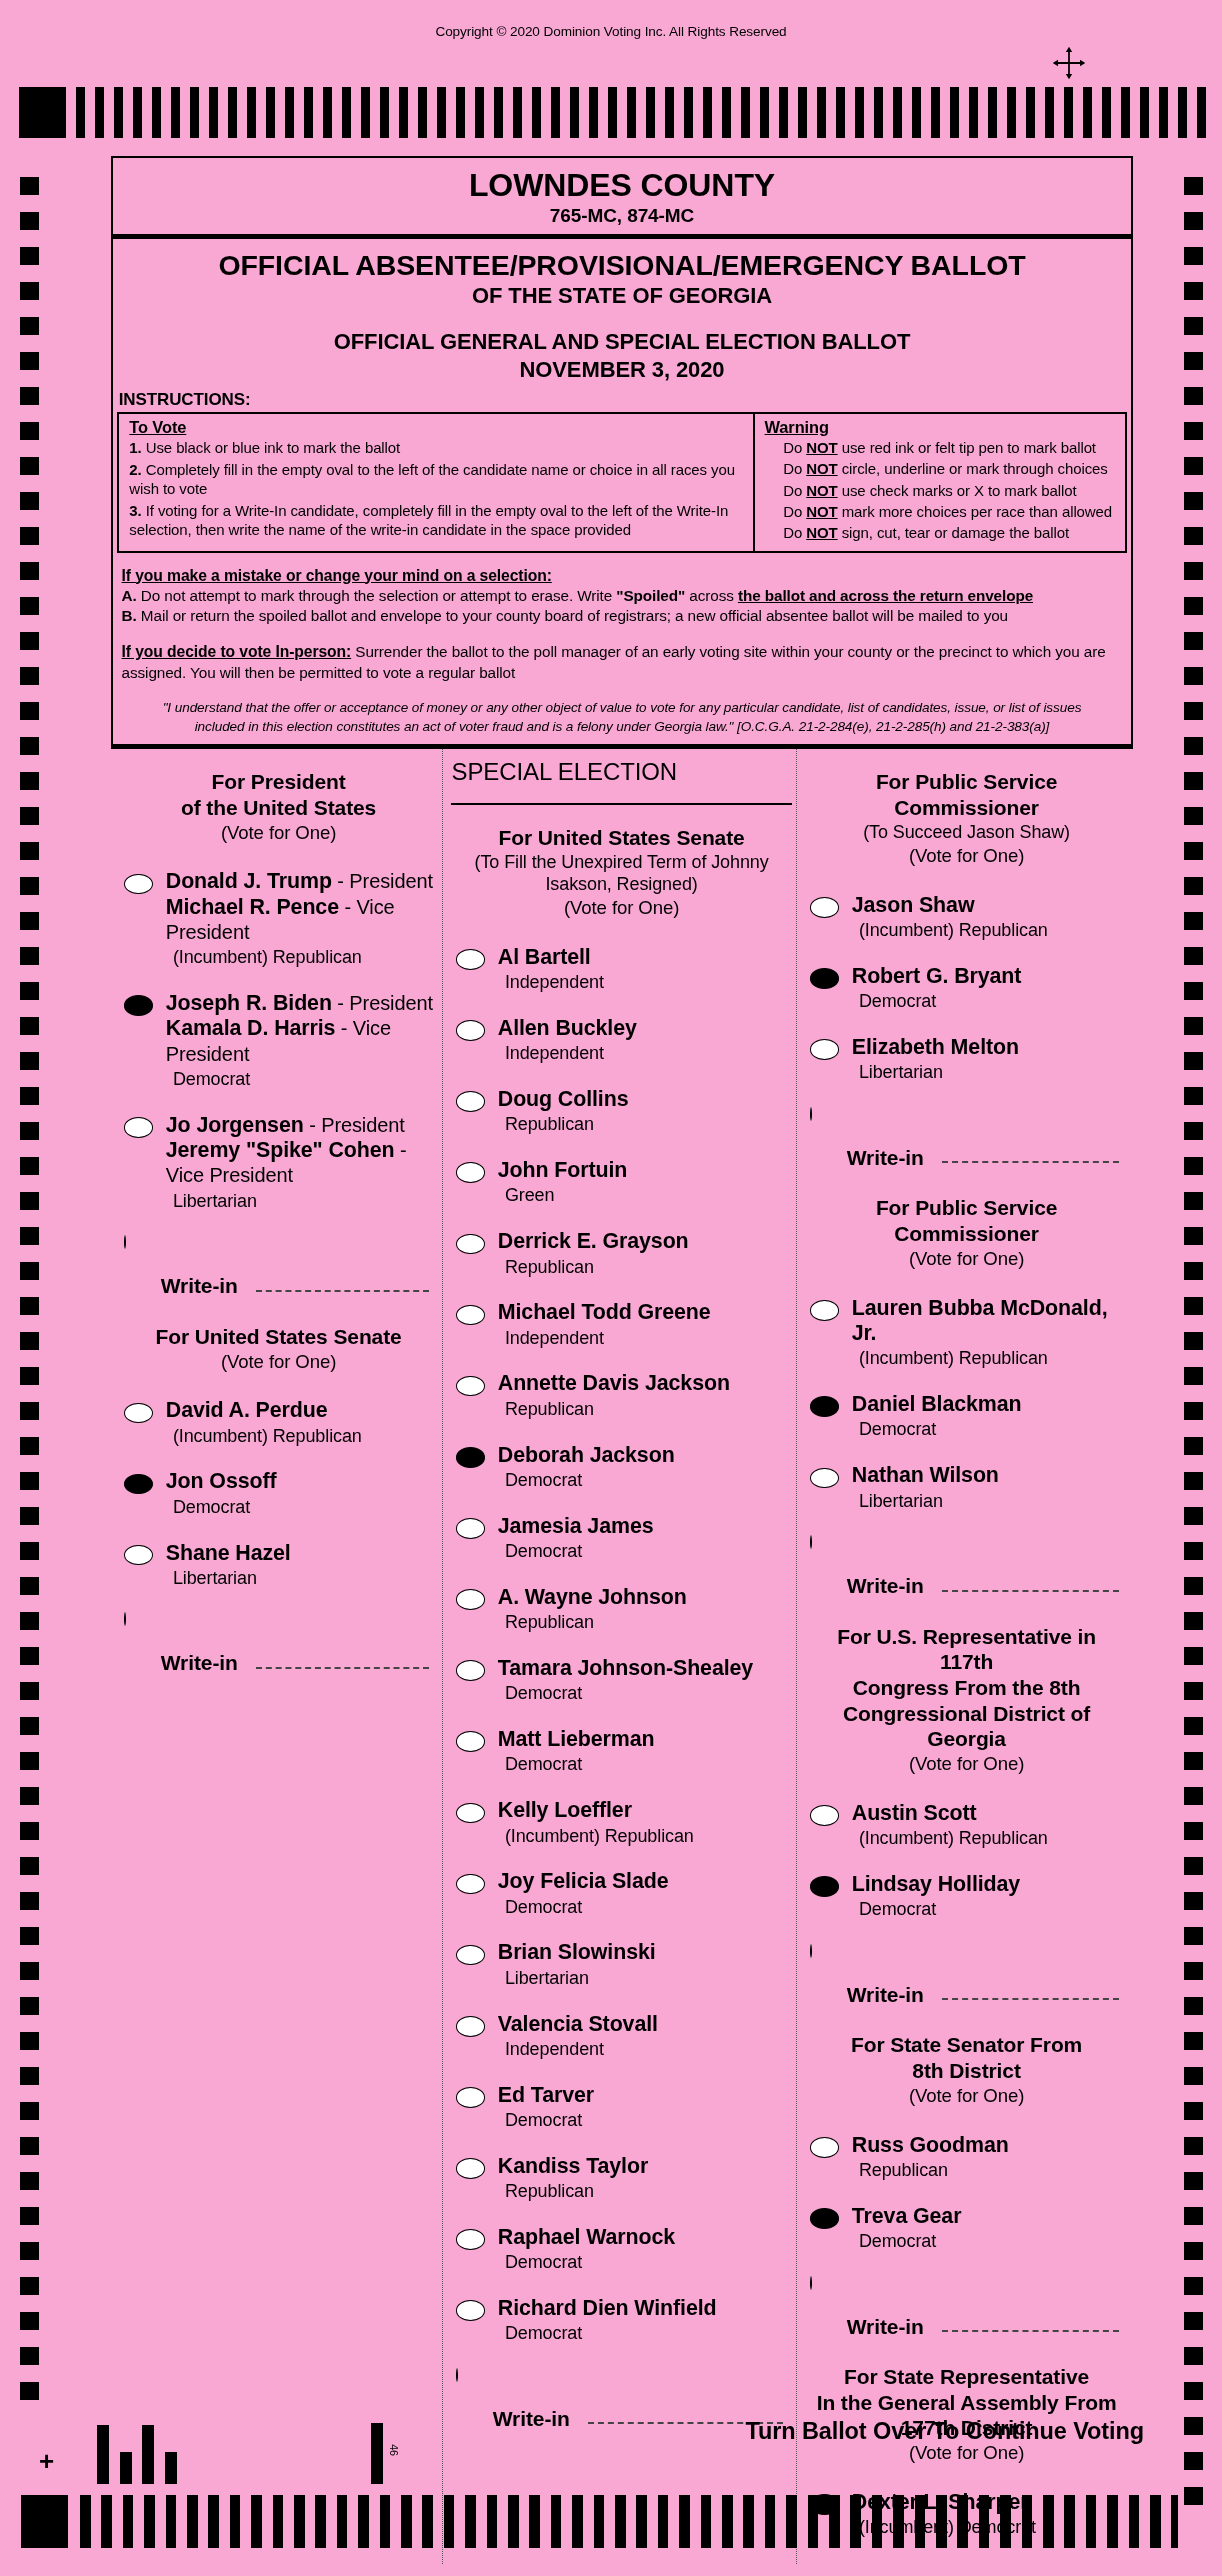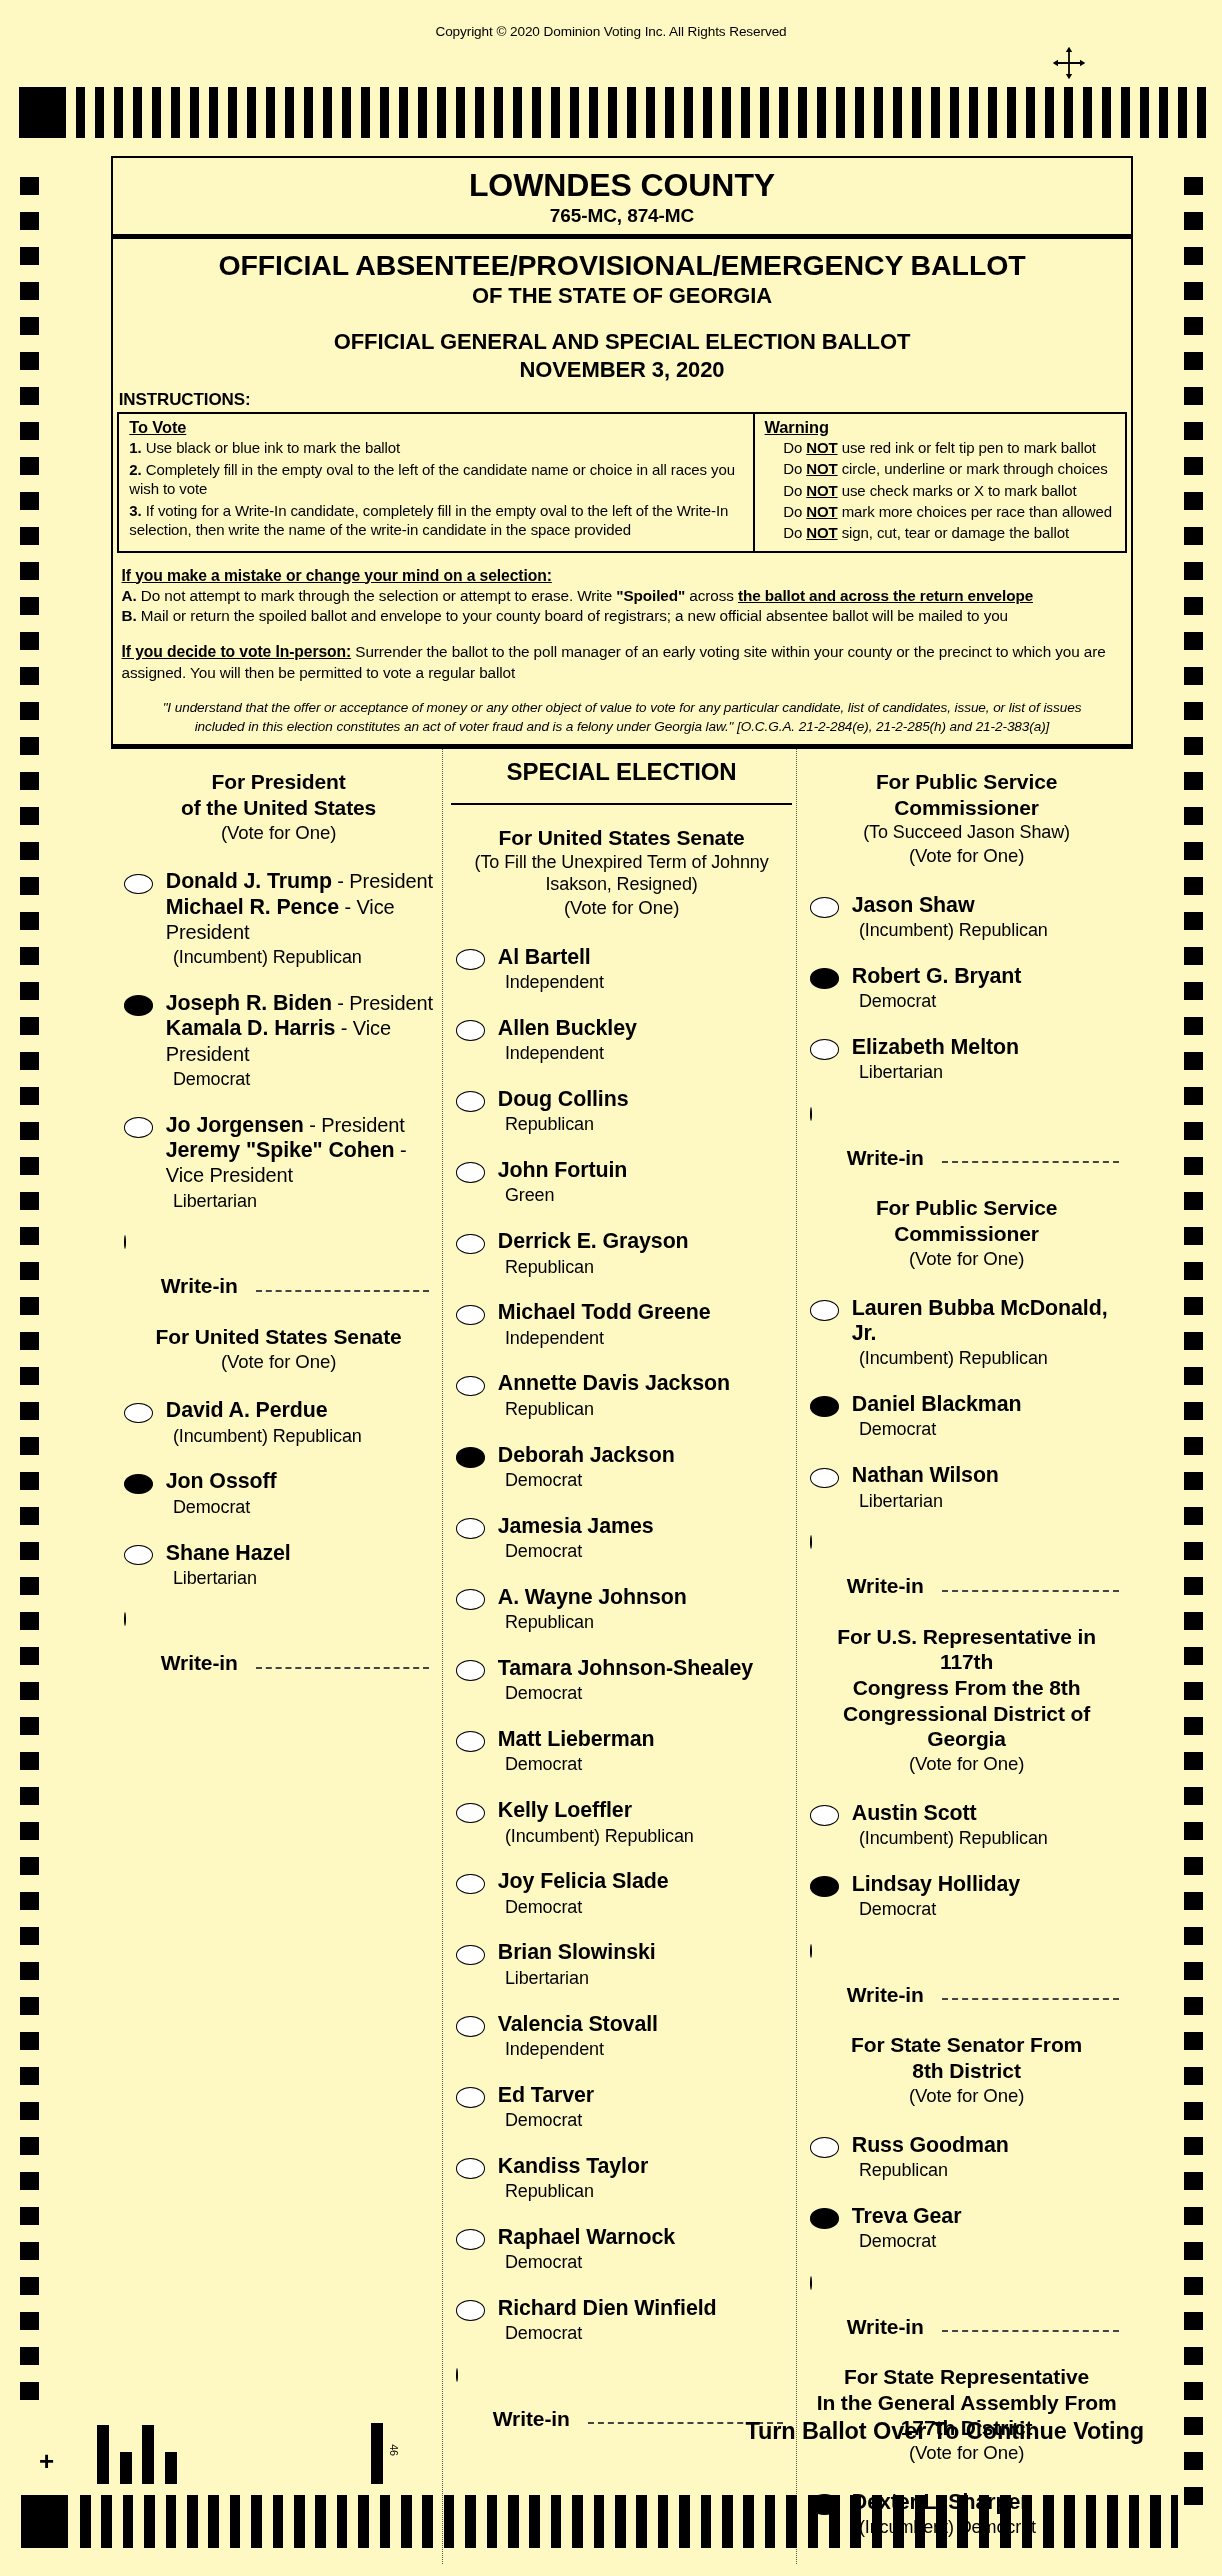--- a/index.html
+++ b/index.html
@@ -1,16 +1,16 @@
 <!DOCTYPE html>
 <html style="font-size:11.4px"><head>
 <meta charset="utf-8">
 <style>
   html,body{margin:0;padding:0;background:#e8e8e8;}
-  .page{position:relative;width:1222px;height:2576px;background:#fef9c3;overflow:hidden;
+  .page{position:relative;width:1222px;height:2576px;background:#f9a8d4;overflow:hidden;
         font-family:"Liberation Sans",sans-serif;color:#000;letter-spacing:-0.1px;}
   
   .copyright{position:absolute;top:24px;left:0;right:0;text-align:center;font-size:13.6px;}
   .crosshair{position:absolute;top:46px;left:1052px;}
   .tm{position:absolute;background:#000;}
   .tm-corner-tl{left:19px;top:87px;width:47px;height:51px;}
   .tm-row-top{position:absolute;left:76px;right:15.7px;top:87px;height:51px;
       background:repeating-linear-gradient(90deg,#000 0 9.3px,transparent 9.3px 19px);}
   .tm-col-left{position:absolute;left:20px;top:177px;width:19px;height:2233px;
       background:repeating-linear-gradient(180deg,#000 0 18px,transparent 18px 35px);}
@@ -43,21 +43,21 @@
   .mist-ab{}
   .mist-ab b{font-weight:bold;}
   .mist-p{margin-top:15.7px;}
   .disclaimer{font-style:italic;text-align:center;font-size:13.6px;line-height:1.4;padding:14.3px 26px 8.6px;}
   
   .cols{display:flex;align-items:stretch;min-height:1695px;}
   .col{box-sizing:border-box;padding:0 2.9px 14.3px 7.1px;}
   .col-l{width:331px;}
   .col-m{width:355px;border-left:1.4px dotted #555;border-right:1.4px dotted #555;}
   .col-r{width:335px;}
-  .banner{font-size:24px;font-weight:bold;text-align:center;padding:8.6px 0 17px;
+  .banner{font-size:24px;font-weight:normal;text-align:left;padding:8.6px 0 17px;
           border-bottom:2.1px solid #000;margin:0 1.4px;}
   .race-header{text-align:center;margin:20px 8.6px 14.3px;}
   .race-title{font-size:21px;font-weight:bold;line-height:1.22;white-space:pre-line;}
   .race-clause{font-size:18px;line-height:1.22;margin-top:1.4px;white-space:pre-line;}
   .race-vote{font-size:18.6px;margin-top:1.4px;}
   .cand{display:flex;padding:11.4px 0 11.4px 5.7px;}
   .oval{flex:none;width:27px;height:18.6px;border:1.4px solid #000;border-radius:50%;
         margin-top:4.3px;background:#fff;}
   .oval.filled{background:#000;}
   .cand-text{margin-left:13px;}

